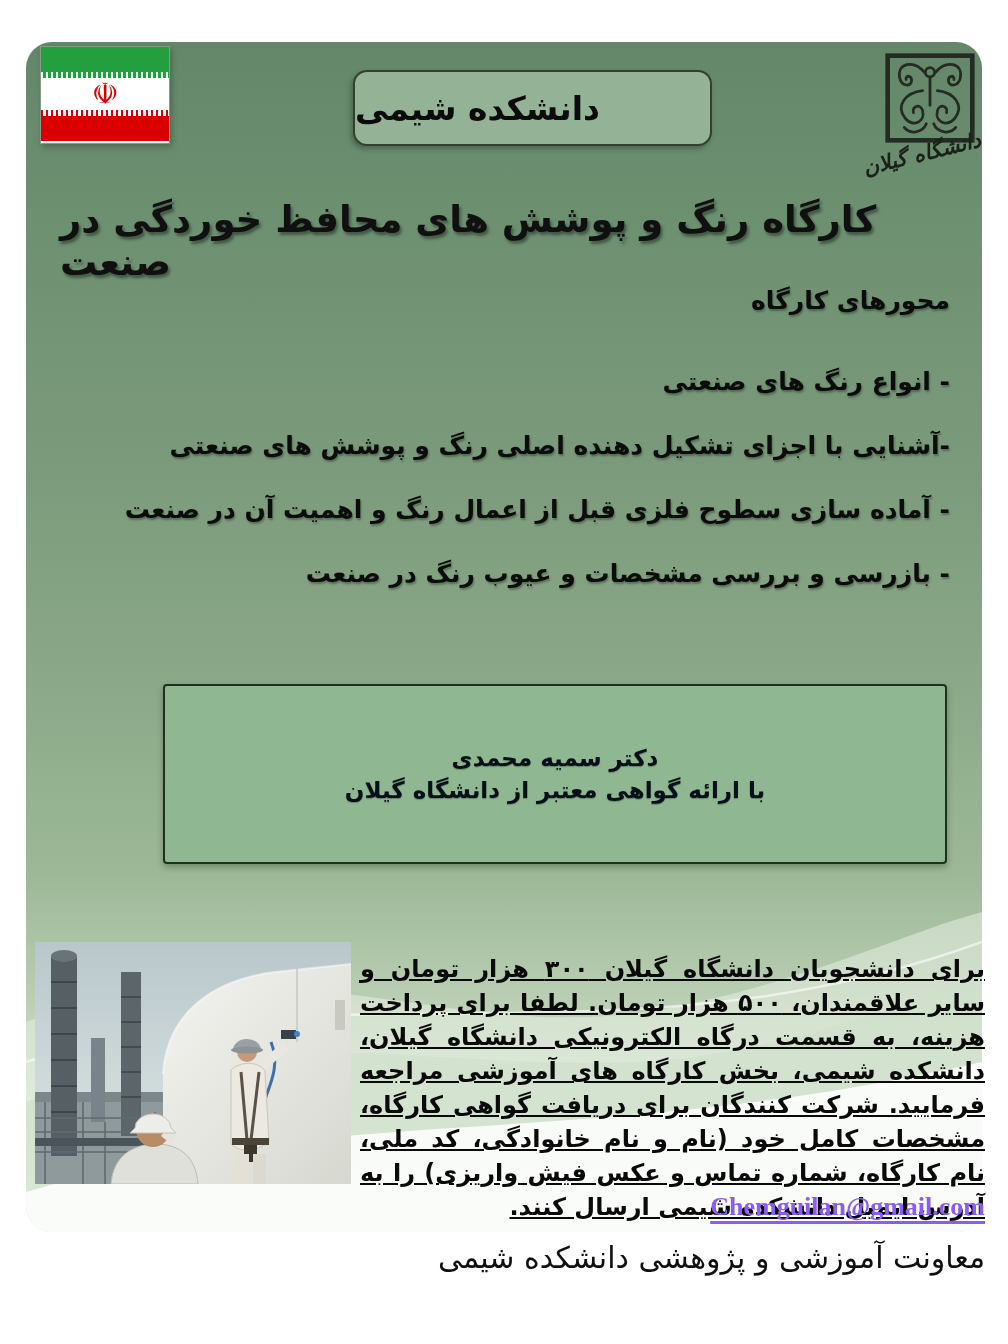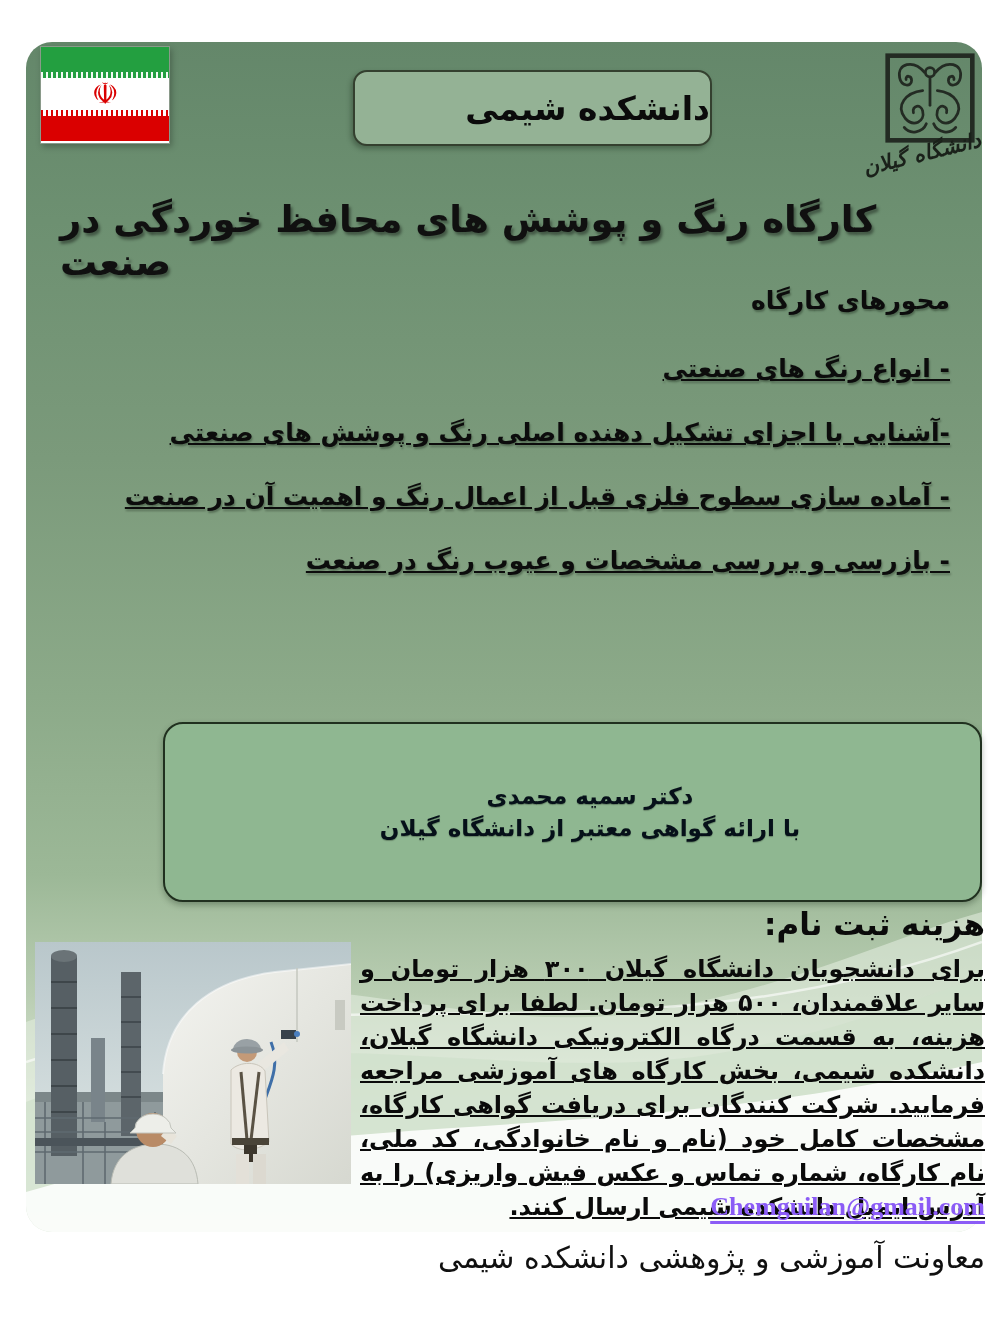--- a/index.html
+++ b/index.html
@@ -19,45 +19,45 @@
   .flag .kufic-top{height:6px;background:#239f40;
         background-image:repeating-linear-gradient(90deg,rgba(255,255,255,.95) 0 2px,rgba(255,255,255,0) 2px 5px);}
   .flag .white{height:32px;background:#ffffff;display:flex;align-items:center;justify-content:center;}
   .flag .kufic-bottom{height:6px;background:#ffffff;
         background-image:repeating-linear-gradient(90deg,#da0000 0 2px,rgba(255,255,255,0) 2px 5px);}
   .flag .red{height:25px;background:#da0000;}
   .flag .emblem{color:#da0000;font-size:30px;line-height:30px;font-family:"DejaVu Sans",sans-serif;}
 
   
   .badge{position:absolute;left:353px;top:70px;width:355px;height:72px;background:#94b295;
-         border:2px solid #34402f;border-radius:14px;display:flex;align-items:center;justify-content:flex-end;
+         border:2px solid #34402f;border-radius:14px;display:flex;align-items:center;justify-content:flex-start;
          box-shadow:-2px 3px 5px rgba(20,35,20,.35);}
   .badge span{font-size:33px;font-weight:bold;color:#0b0b0b;direction:rtl;}
 
   
   .logo{position:absolute;left:884px;top:52px;width:92px;height:92px;}
   .logo-caption{position:absolute;left:852px;top:142px;width:140px;transform:rotate(-14deg);
         direction:rtl;text-align:center;font-size:21px;font-weight:bold;font-style:italic;color:#1a211a;}
 
   
   .title{position:absolute;left:60px;top:198px;width:888px;direction:rtl;text-align:left;
          font-size:37px;font-weight:bold;color:#101010;text-shadow:2px 3px 3px rgba(0,0,0,.4);}
 
   
   .topics{position:absolute;right:58px;top:286px;width:900px;direction:rtl;text-align:right;color:#0c0c0c;}
-  .topics .heading{font-size:25px;font-weight:bold;line-height:30px;margin-bottom:38px;
+  .topics .heading{font-size:25px;font-weight:bold;line-height:30px;margin-bottom:51px;
          text-shadow:1px 2px 2px rgba(15,25,15,.35);}
   .topics .item{font-size:25px;font-weight:bold;line-height:30px;margin-bottom:34px;
-         text-shadow:1px 2px 2px rgba(15,25,15,.35);text-decoration:underline;}
-
-  
-  .infobox{position:absolute;left:163px;top:722px;width:780px;height:176px;background:#8fb791;
-         border:2.5px solid #20301f;border-radius:20px;display:flex;flex-direction:column;
+         text-shadow:1px 2px 2px rgba(15,25,15,.35);}
+
+  
+  .infobox{position:absolute;left:163px;top:684px;width:780px;height:176px;background:#8fb791;
+         border:2.5px solid #20301f;border-radius:4px;display:flex;flex-direction:column;
          align-items:center;justify-content:center;direction:rtl;text-align:center;
-         box-shadow:0 3px 6px rgba(10,25,10,.3);padding-left:35px;}
+         box-shadow:0 3px 6px rgba(10,25,10,.3);}
   .infobox div{font-size:23px;font-weight:bold;line-height:32px;color:#061019;
          text-shadow:0 1px 1px rgba(10,20,10,.3);}
 
   
   .fee-heading{position:absolute;right:23px;top:906px;direction:rtl;font-size:31px;font-weight:bold;color:#0a0a0a;}
   .fee-body{position:absolute;right:23px;top:952px;width:625px;direction:rtl;text-align:justify;
          font-size:24px;font-weight:bold;line-height:34px;color:#0a0a0a;text-decoration:underline;}
 
   
   .email{position:absolute;right:23px;top:1192px;font-family:"Liberation Serif","DejaVu Serif",serif;
@@ -121,21 +121,20 @@
     <div class="item">-آشنایی با اجزای تشکیل دهنده اصلی رنگ و پوشش های صنعتی</div>
     <div class="item">- آماده سازی سطوح فلزی قبل از اعمال رنگ و اهمیت آن در صنعت</div>
     <div class="item">- بازرسی و بررسی مشخصات و عیوب رنگ در صنعت</div>
   </div>
 
   <div class="infobox">
     <div>دکتر سمیه محمدی</div>
     <div>با ارائه گواهی معتبر از دانشگاه گیلان</div>
   </div>
 
-  <div class="fee-heading">هزینه ثبت نام:</div>
   <div class="fee-body">برای دانشجویان دانشگاه گیلان ۳۰۰ هزار تومان و سایر علاقمندان، ۵۰۰ هزار تومان. لطفا برای پرداخت هزینه، به قسمت درگاه الکترونیکی دانشگاه گیلان، دانشکده شیمی، بخش کارگاه های آموزشی مراجعه فرمایید. شرکت کنندگان برای دریافت گواهی کارگاه، مشخصات کامل خود (نام و نام خانوادگی، کد ملی، نام کارگاه، شماره تماس و عکس فیش واریزی) را به آدرس ایمیل دانشکده شیمی ارسال کنند.</div>
 
   <div class="email">Chemguilan@gmail.com</div>
 
   <svg class="photo" viewBox="0 0 316 242" preserveAspectRatio="none">
     <defs>
       <linearGradient id="sky" x1="0" y1="0" x2="0" y2="1">
         <stop offset="0" stop-color="#b9c7cb"></stop>
           <stop offset="1" stop-color="#dfe7e6"></stop>
       </linearGradient>

